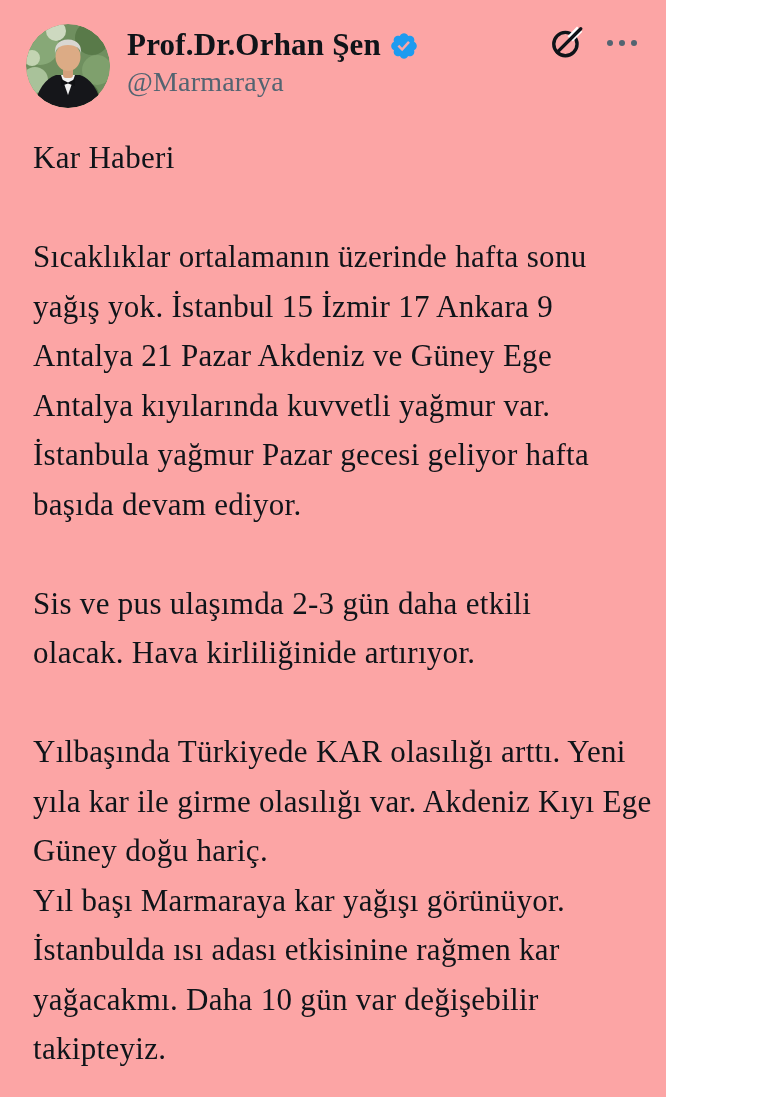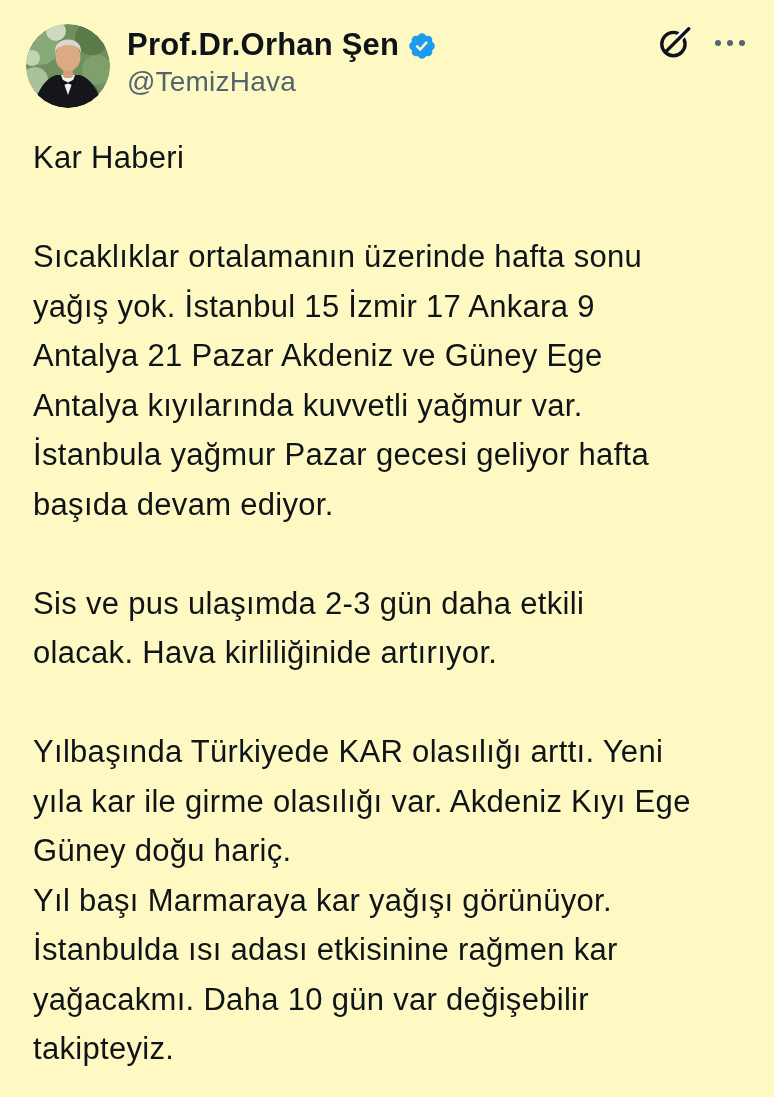--- a/index.html
+++ b/index.html
@@ -3,24 +3,25 @@
 <meta charset="utf-8">
 <style>
   html, body {
     margin: 0;
     padding: 0;
     background: #ffffff;
     font-family: "Liberation Sans", sans-serif;
   }
   .tweet-card {
     position: relative;
-    width: 774px;
+    width: 666px;
     height: 1097px;
-    background: #fef9c3;
+    background: #fca5a5;
     overflow: hidden;
+    font-family: Liberation Serif, serif;
   }
   .avatar {
     position: absolute;
     left: 26px;
     top: 24px;
     width: 84px;
     height: 84px;
     border-radius: 50%;
     overflow: hidden;
     padding: 0;
@@ -129,21 +130,21 @@
 
   <div class="author-block">
     <div class="name-row">
       <span class="author-name">Prof.Dr.Orhan Şen</span>
       <span class="verified-badge">
         <svg viewBox="0 0 24 24" width="30" height="30">
           <path fill="#1d9bf0" d="M22.25 12c0-1.43-.88-2.67-2.19-3.34.46-1.39.2-2.9-.81-3.91s-2.52-1.27-3.91-.81c-.66-1.31-1.91-2.19-3.34-2.19s-2.67.88-3.33 2.19c-1.4-.46-2.91-.2-3.92.81s-1.26 2.52-.8 3.91c-1.31.67-2.2 1.91-2.2 3.34s.89 2.67 2.2 3.34c-.46 1.39-.21 2.9.8 3.91s2.52 1.26 3.91.81c.67 1.31 1.91 2.19 3.34 2.19s2.68-.88 3.34-2.19c1.39.45 2.9.2 3.91-.81s1.27-2.52.81-3.91c1.31-.67 2.19-1.91 2.19-3.34zm-11.71 4.2L6.8 12.46l1.41-1.42 2.26 2.26 4.8-5.23 1.47 1.36-6.2 6.77z"></path>
         </svg>
       </span>
     </div>
-    <div class="author-handle">@TemizHava</div>
+    <div class="author-handle">@Marmaraya</div>
   </div>
 
   <div class="header-actions">
     <button class="icon-btn grok-btn">
       <svg viewBox="0 0 34 34" width="36" height="36">
         <circle cx="15.5" cy="18" r="11" fill="none" stroke="#0f1419" stroke-width="3.2"></circle>
         <line x1="20" y1="13" x2="29" y2="4" stroke="#ffffff" stroke-width="7"></line>
         <line x1="7.9" y1="25.6" x2="30" y2="3.5" stroke="#0f1419" stroke-width="3.2" stroke-linecap="round"></line>
       </svg>
     </button>

